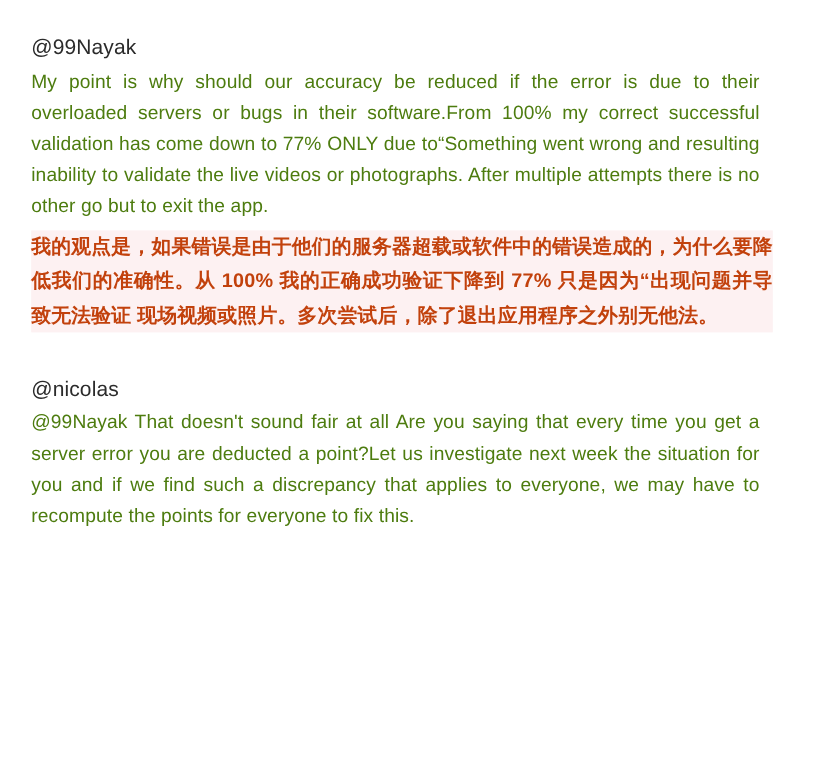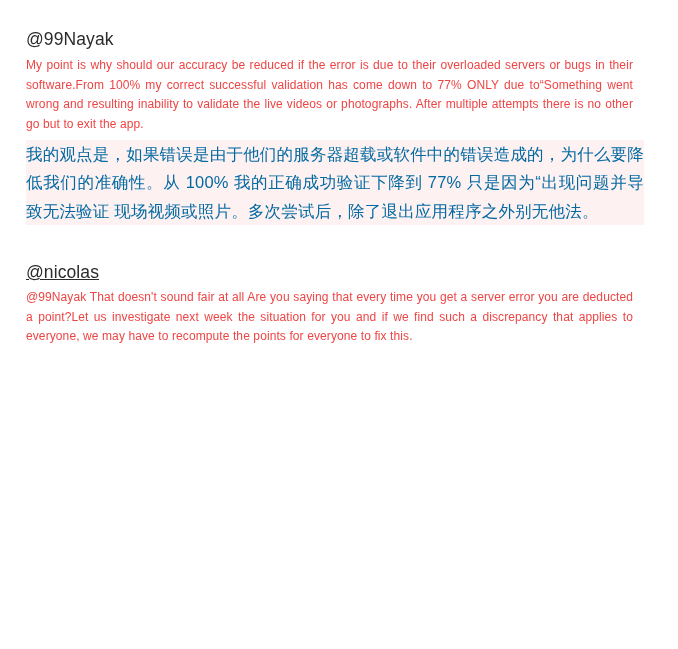--- a/index.html
+++ b/index.html
@@ -25,44 +25,43 @@
     margin-bottom: 0;
   }
   .handle {
     font-size: 17.5px;
     color: #2b2b2b;
     line-height: 1.5;
     margin-bottom: 4px;
     letter-spacing: 0.1px;
   }
   .body-en {
-    font-size: 12px;
+    font-size: 16px;
     line-height: 1.62;
-    color: #ef4444;
+    color: #4d7c0f;
     text-align: justify;
     text-justify: inter-word;
     margin: 0 11px 6px 0;
     letter-spacing: 0.1px;
   }
   .body-zh {
     font-size: 16.5px;
     line-height: 1.72;
-    color: #0369a1;
-    font-weight: normal;
+    color: #c2410c;
+    font-weight: bold;
     text-align: justify;
     margin: 0;
     background: #fdf1f2;
     letter-spacing: 0.2px;
   }
   .spacer-block {
     height: 34px;
   }
   .post-2 .handle {
     margin-bottom: 3px;
-    text-decoration: underline;
   }
 </style>
 </head>
 <body>
 
 <div class="page">
 
   <div class="post post-1">
     <div class="handle">@99Nayak</div>
     <p class="body-en">My point is why should our accuracy be reduced if the error is due to their overloaded servers or bugs in their software.From 100% my correct successful validation has come down to 77% ONLY due to“Something went wrong and resulting inability to validate the live videos or photographs. After multiple attempts there is no other go but to exit the app.</p>

